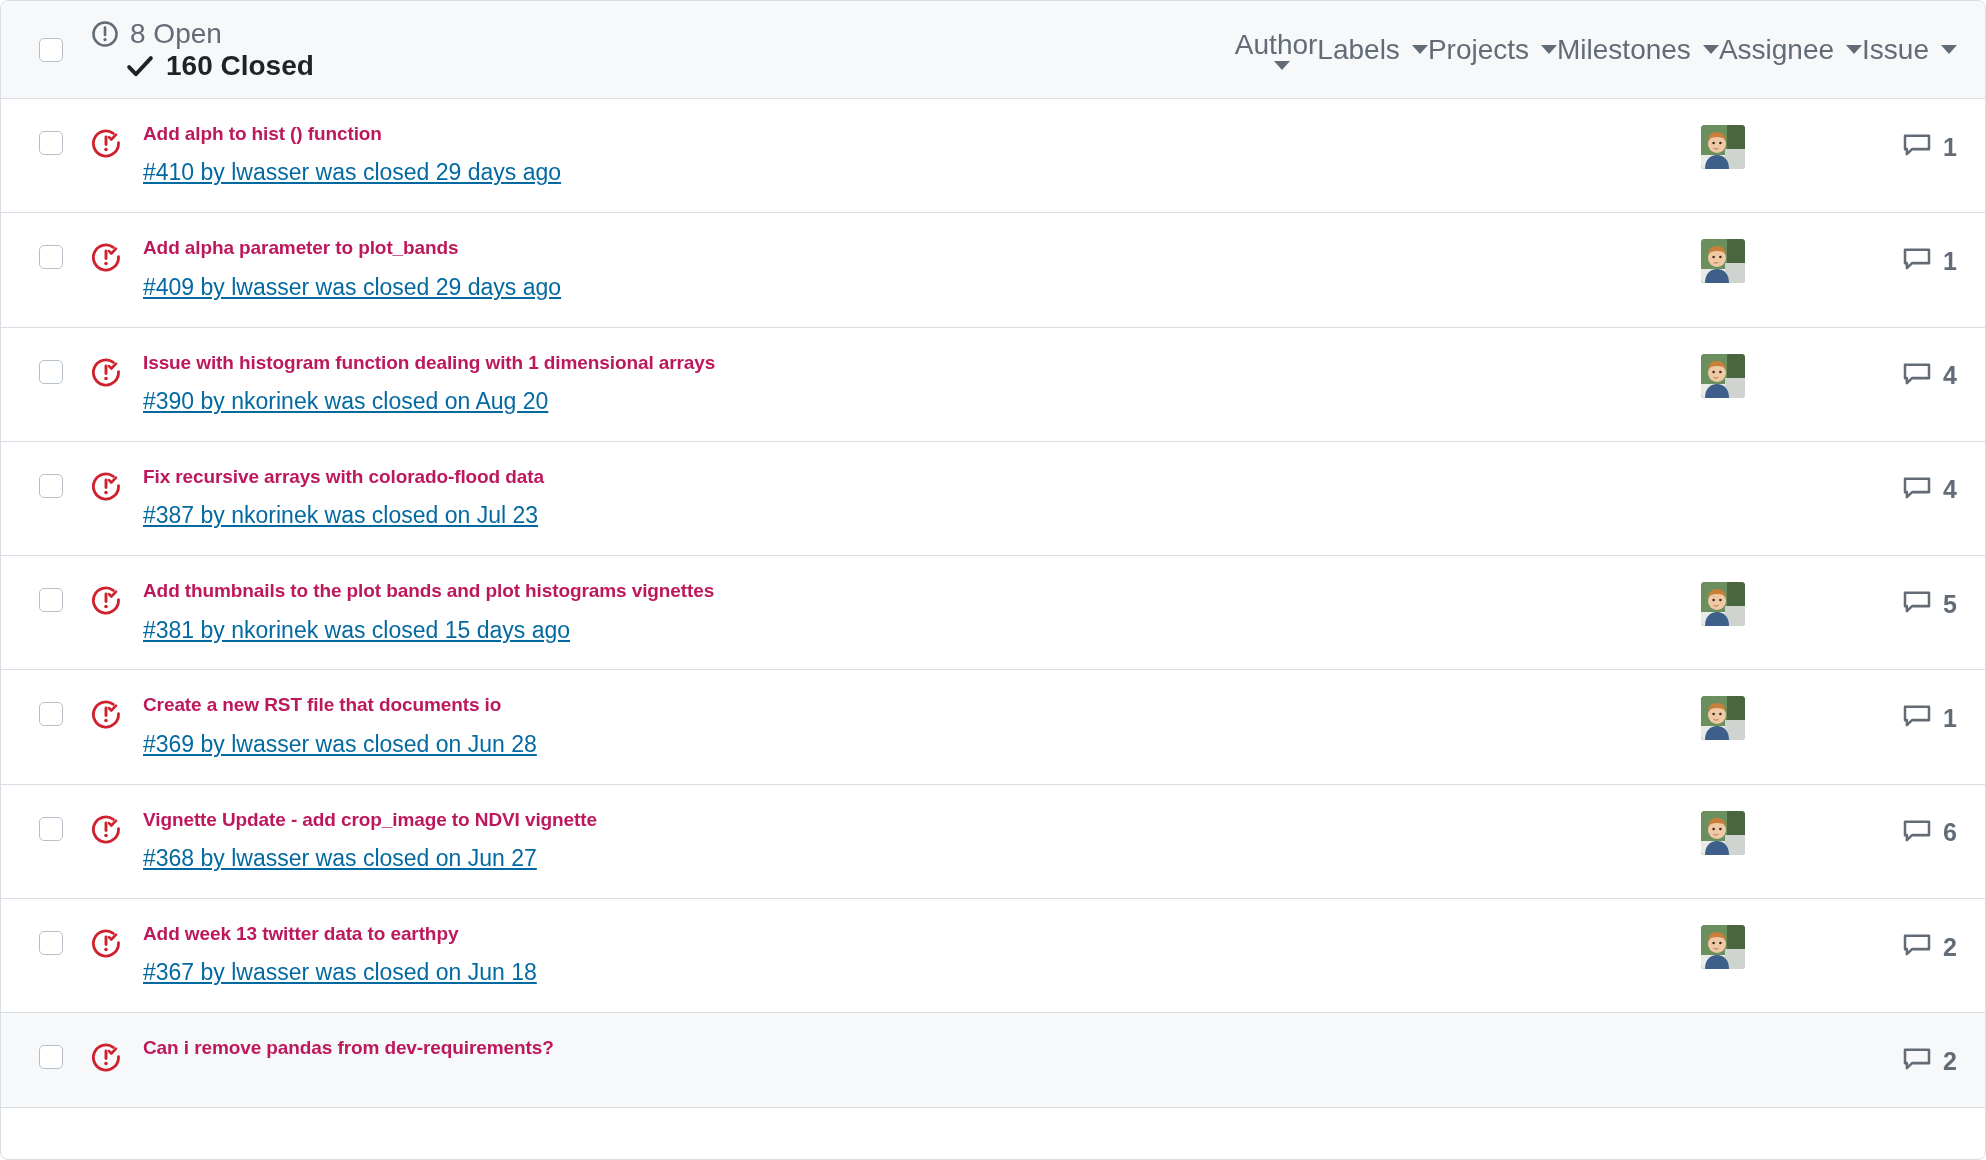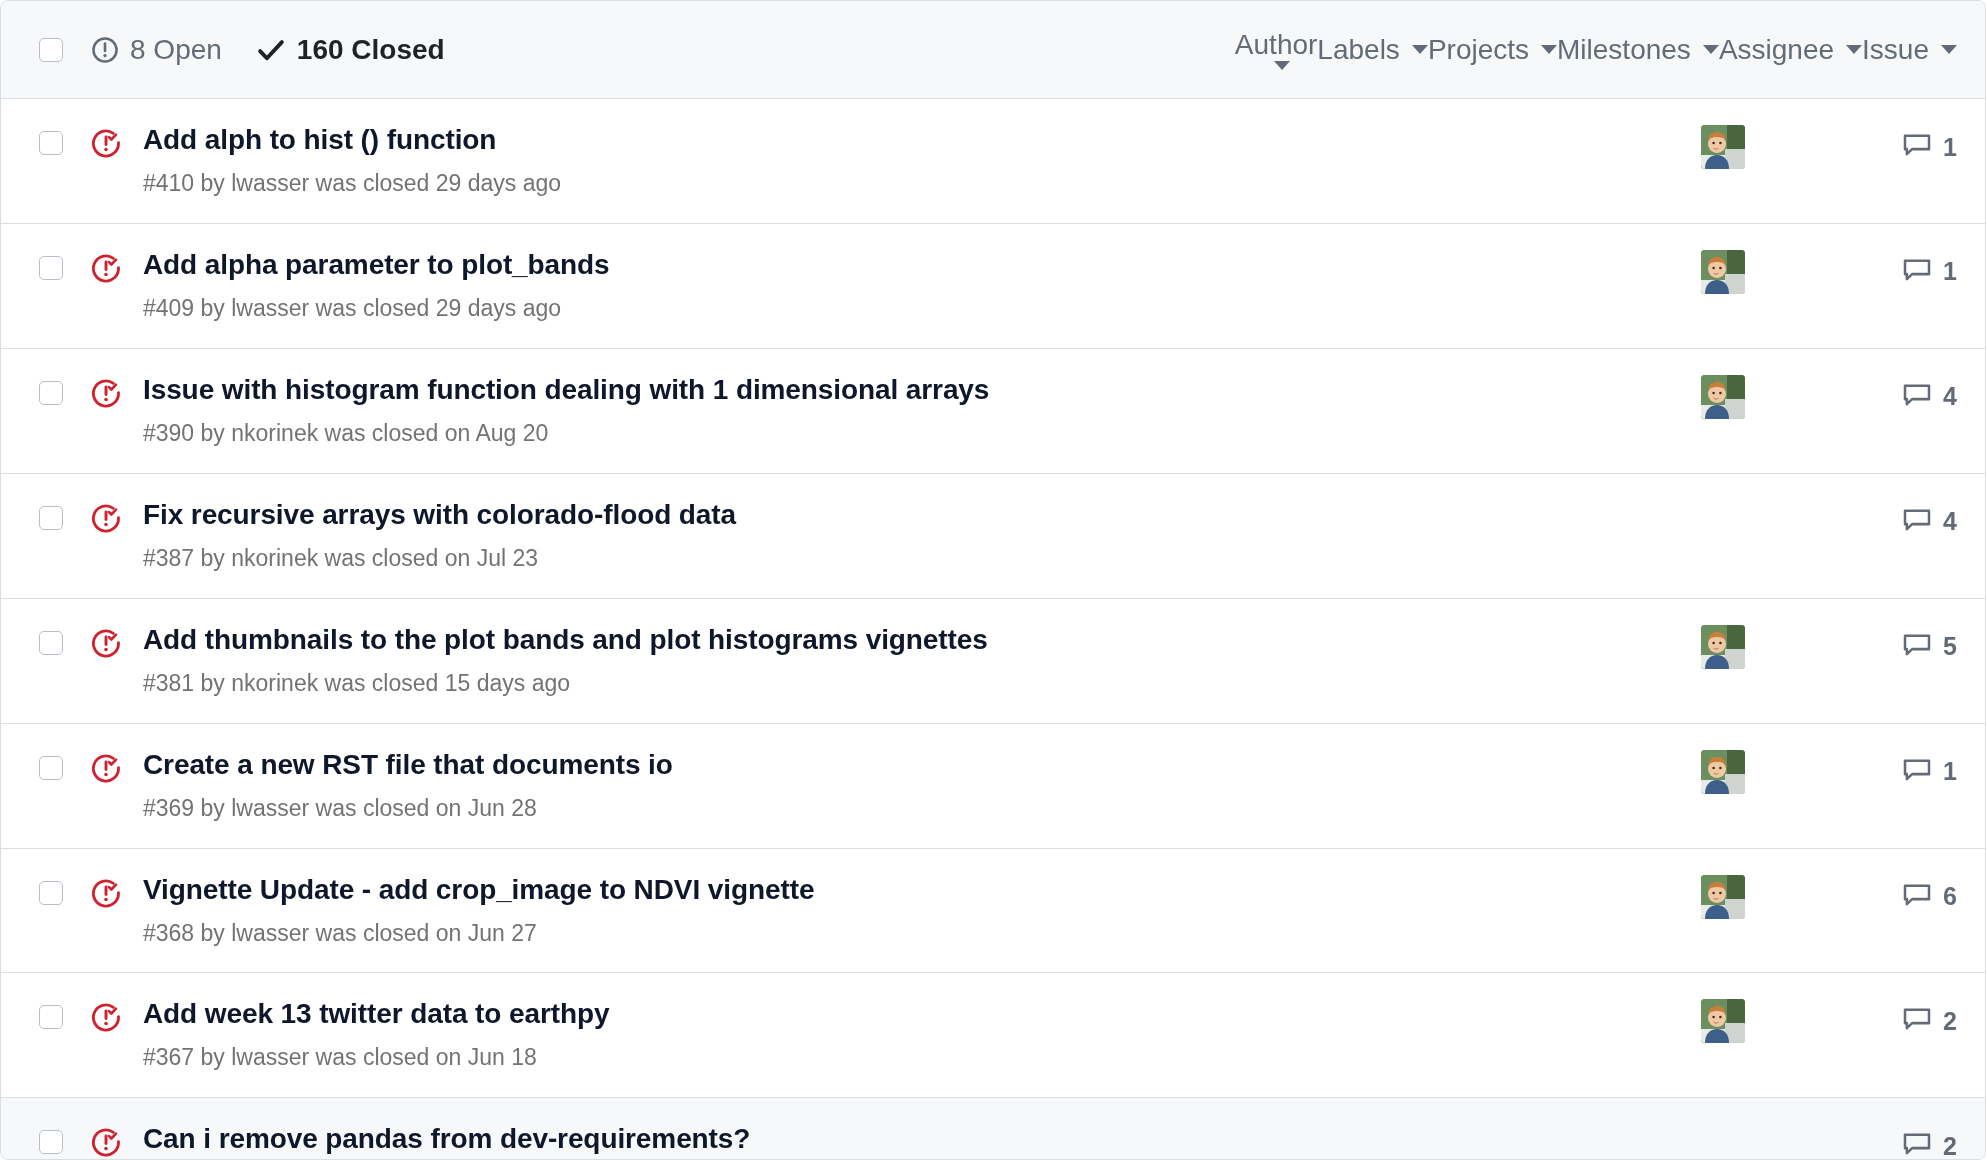--- a/index.html
+++ b/index.html
@@ -45,20 +45,21 @@
     border-radius: 5px;
     background: #ffffff;
     flex: 0 0 auto;
     cursor: pointer;
   }
 
   .state-group {
     display: flex;
     align-items: flex-start;
     margin-left: 28px;
+    flex-direction: column;
   }
 
   .state-link {
     display: flex;
     align-items: center;
     font-size: 28px;
     cursor: pointer;
     white-space: nowrap;
   }
 
@@ -123,35 +124,36 @@
     display: inline-flex;
   }
 
   .row-main {
     flex: 1 1 auto;
     min-width: 0;
     margin-left: 22px;
   }
 
   .issue-title {
-    font-size: 28px;
+    font-size: 19px;
     font-weight: 700;
-    color: #0f172a;
+    color: #be185d;
     line-height: 1.18;
     letter-spacing: -0.1px;
     cursor: pointer;
     display: inline-block;
   }
 
   .issue-meta {
     font-size: 23px;
-    color: #737373;
+    color: #0369a1;
     line-height: 1.3;
     margin-top: 13px;
     font-weight: 400;
+    text-decoration: underline;
   }
 
   .row-right {
     flex: 0 0 auto;
     display: flex;
     align-items: center;
     margin-top: 2px;
   }
 
   .avatar-slot {

